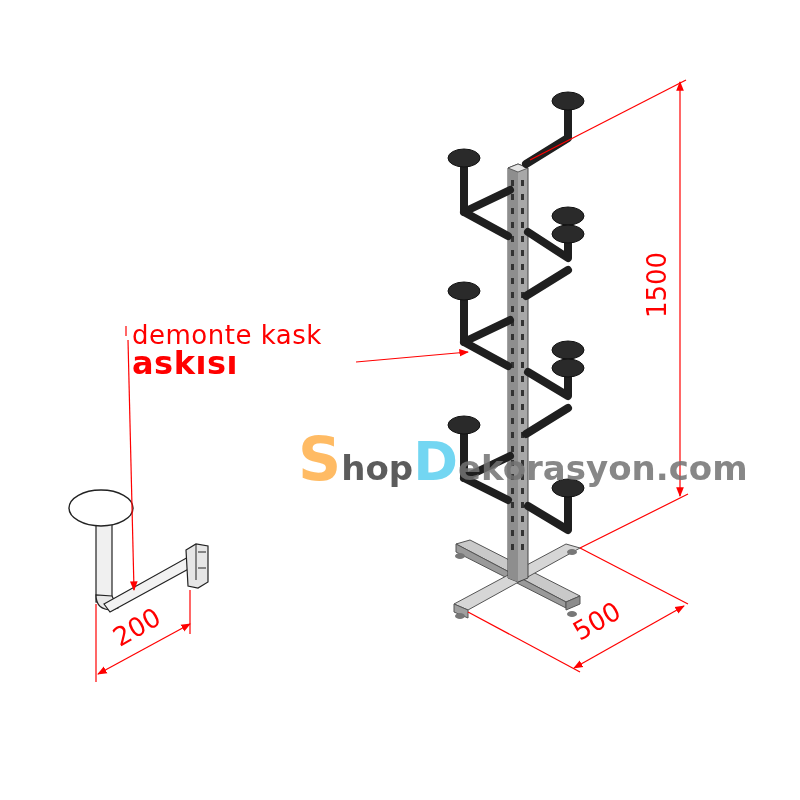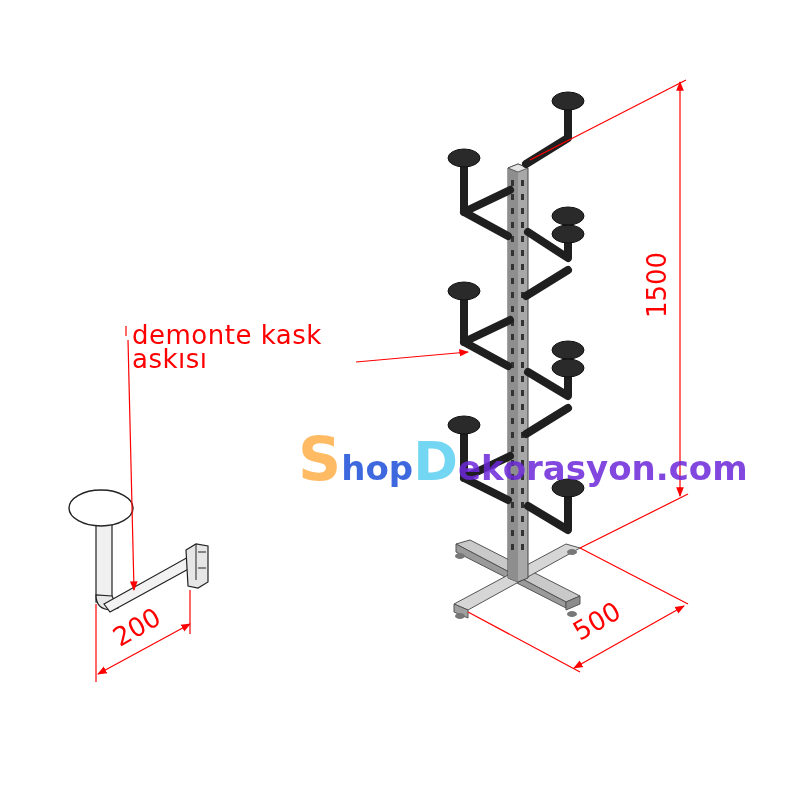--- a/index.html
+++ b/index.html
@@ -1,31 +1,31 @@
 <!DOCTYPE html>
 <html><head>
 <meta charset="utf-8">
 <style>
   html, body { margin: 0; padding: 0; background: #ffffff; }
   body { width: 800px; height: 800px; position: relative; overflow: hidden;
          font-family: "DejaVu Sans", "Liberation Sans", sans-serif; }
   #canvas { position: absolute; left: 0; top: 0; width: 800px; height: 800px; }
   .label { position: absolute; color: #ff0000; white-space: nowrap; }
   .callout-line1 { left: 132px; top: 320px; font-size: 26px; letter-spacing: 0.5px; }
-  .callout-line2 { left: 132px; top: 344px; font-size: 26px; letter-spacing: 0.5px; }
+  .callout-line2 { left: 132px; top: 344px; font-size: 32px; letter-spacing: 0.5px; font-weight: bold; }
   .dim-1500 { left: 624px; top: 270px; font-size: 26px; transform: rotate(-90deg); transform-origin: center; }
   .dim-500 { left: 572px; top: 606px; font-size: 26px; transform: rotate(-30deg); }
   .dim-200 { left: 112px; top: 612px; font-size: 26px; transform: rotate(-30deg); }
   .watermark { position: absolute; left: 298px; top: 424px; font-weight: bold;
                font-family: "DejaVu Sans", "Liberation Sans", sans-serif; white-space: nowrap;
                opacity: 0.85; }
   .wm-s { font-size: 60px; color: #ffb04a; }
-  .wm-hop { font-size: 34px; color: #1d4ed8; }
+  .wm-hop { font-size: 34px; color: #404040; }
   .wm-d { font-size: 54px; color: #5bd0f0; }
-  .wm-rest { font-size: 34px; color: #6d28d9; }
+  .wm-rest { font-size: 34px; color: #737373; }
 </style>
 </head>
 <body>
 
 <svg id="canvas" viewBox="0 0 800 800" xmlns="http://www.w3.org/2000/svg">
   <defs>
     <marker id="arrow" viewBox="0 0 10 10" refX="9" refY="5" markerWidth="8" markerHeight="8" orient="auto-start-reverse">
       <path d="M0,1 L10,5 L0,9 z" fill="#ff0000"></path>
     </marker>
   </defs>

